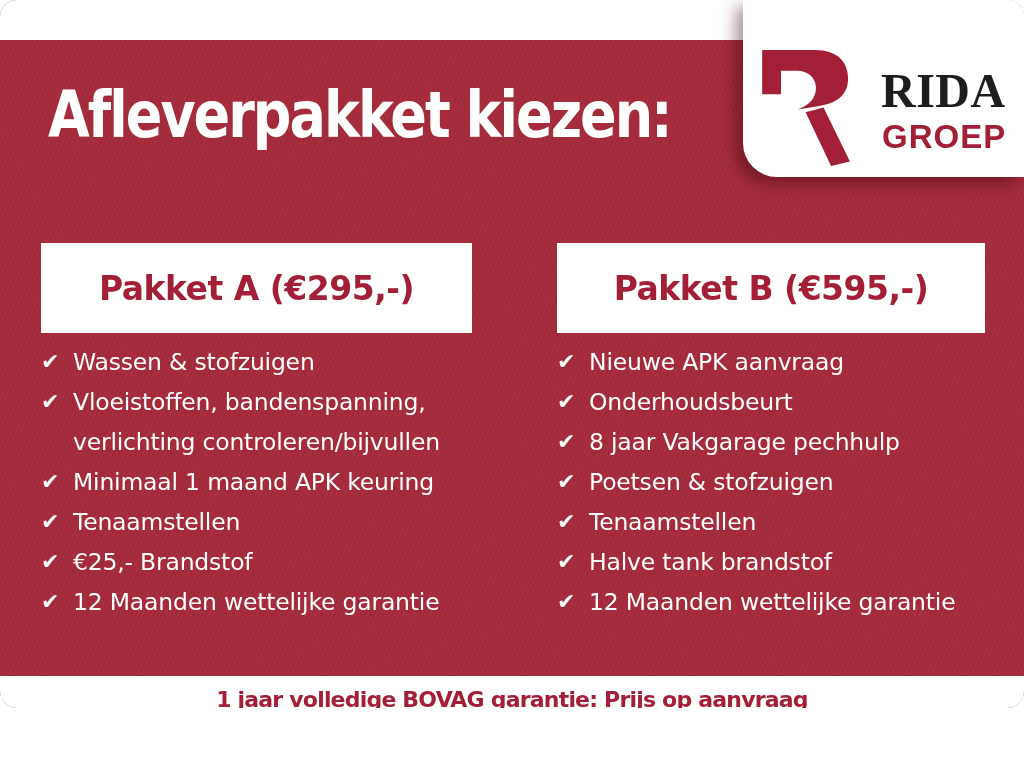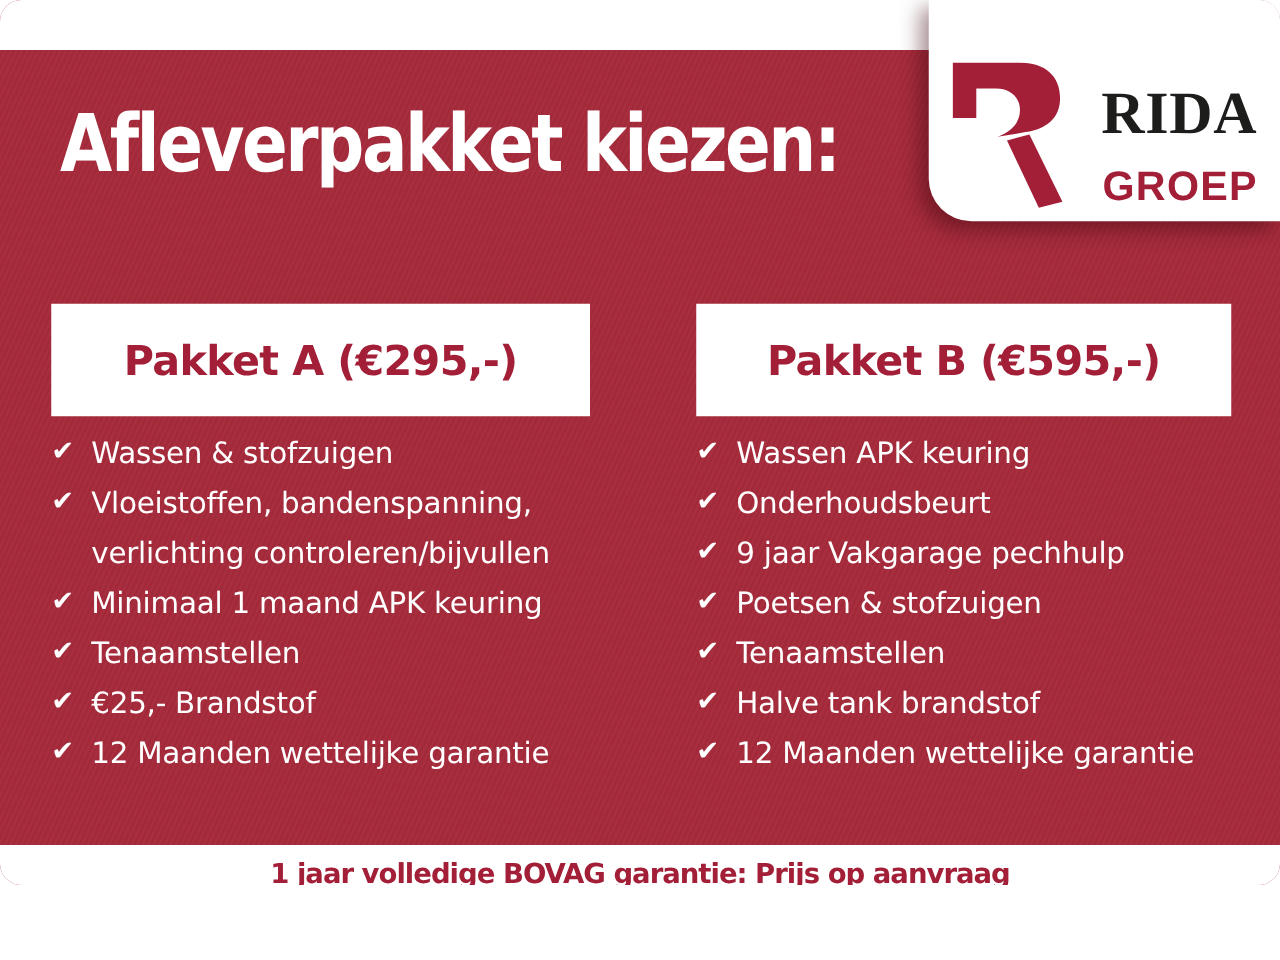--- a/index.html
+++ b/index.html
@@ -33,21 +33,21 @@
     background:var(--white);border-bottom-left-radius:34px;
     box-shadow:-7px 7px 16px rgba(60,4,14,0.45);
   }
   .logo-r{position:absolute;left:19px;top:50px;width:90px;height:118px;}
   .logo-brand{
     position:absolute;left:138px;top:67px;line-height:1;margin:0;
     font-family:Liberation Serif, serif;font-weight:bold;
     font-size:48px;color:var(--logo-black);letter-spacing:0.5px;
   }
   .logo-sub{
-    position:absolute;left:139px;top:132px;line-height:1;margin:0;
+    position:absolute;left:139px;top:120px;line-height:1;margin:0;
     font-family:"Liberation Sans",sans-serif;font-weight:600;
     font-size:33px;color:var(--accent);letter-spacing:1px;
   }
   .pkg{position:absolute;top:243px;}
   .pkg-a{left:41px;width:431px;}
   .pkg-b{left:557px;width:428px;}
   .pkg-header{
     height:90px;background:var(--white);
     display:flex;align-items:center;justify-content:center;
   }
@@ -124,29 +124,29 @@
       </ul>
   </section>
 
   <section class="pkg pkg-b">
     <div class="pkg-header">
       <h2>Pakket B (€595,-)</h2>
     </div>
     <ul class="features">
         <li class="feature-item">
           <span class="check">✔</span>
-          <span class="feature-text">Wassen APK keuring</span>
+          <span class="feature-text">Nieuwe APK aanvraag</span>
         </li>
         <li class="feature-item">
           <span class="check">✔</span>
           <span class="feature-text">Onderhoudsbeurt</span>
         </li>
         <li class="feature-item">
           <span class="check">✔</span>
-          <span class="feature-text">9 jaar Vakgarage pechhulp</span>
+          <span class="feature-text">8 jaar Vakgarage pechhulp</span>
         </li>
         <li class="feature-item">
           <span class="check">✔</span>
           <span class="feature-text">Poetsen &amp; stofzuigen</span>
         </li>
         <li class="feature-item">
           <span class="check">✔</span>
           <span class="feature-text">Tenaamstellen</span>
         </li>
         <li class="feature-item">

